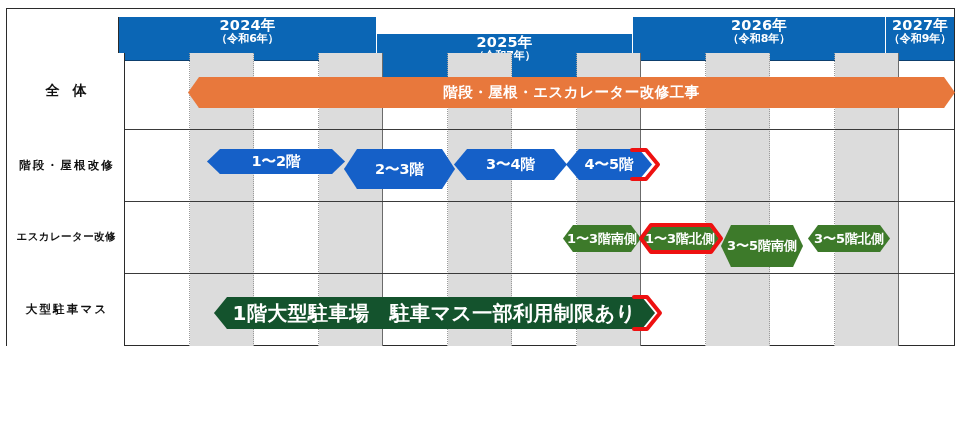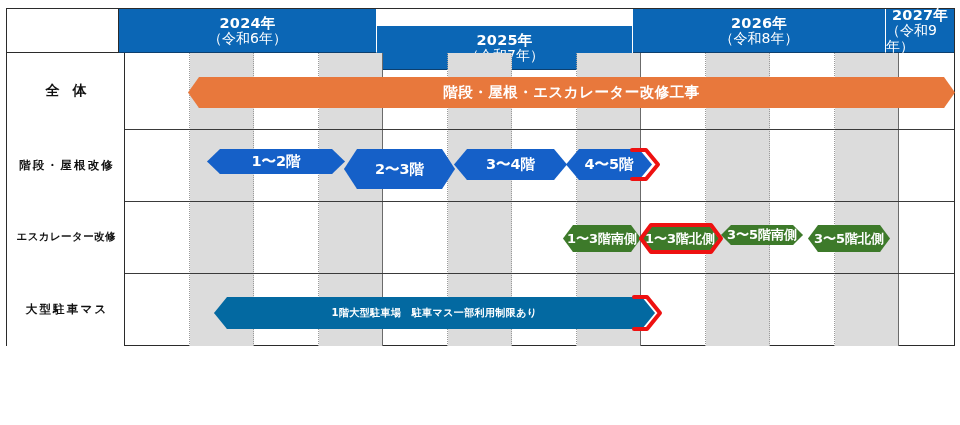--- a/index.html
+++ b/index.html
@@ -19,32 +19,32 @@
     border: 1px solid #2b2b2b;
     background: #ffffff;
   }
 
   
   .hdr-row {
     position: absolute; left: 0; top: 0;
     width: 100%; height: 44px;
   }
   .hdr-cell {
-    position: absolute; top: 0; height: 44px;
+    position: absolute; top: 8px; height: 44px;
     background: #0b66b5;
     border-right: 1px solid #ffffff;
     border-bottom: 1px solid #0d3f6e;
     color: #ffffff;
     display: flex; flex-direction: column;
-    align-items: center; justify-content: center;
+    align-items: center; 
     line-height: 1.12;
   }
   .hdr-cell.blank { background: #ffffff; border-right: 1px solid #2b2b2b; border-bottom: 1px solid #2b2b2b; }
   .hdr-y { font-size: 14.5px; font-weight: bold; letter-spacing: .2px; }
-  .hdr-r { font-size: 14px; font-weight: normal; letter-spacing: 0px; }
+  .hdr-r { font-size: 11px; font-weight: bold; letter-spacing: 0px; }
 
   
   .body-area {
     position: absolute; left: 0; top: 44px;
     width: 100%; height: 293px;
   }
   .qcol {
     position: absolute; top: 0; height: 100%;
     border-right: 1px dotted #9a9a9a;
   }
@@ -94,23 +94,23 @@
     background: #1560c8;
     clip-path: polygon(0% 50%, 13px 0%, calc(100% - 13px) 0%, 100% 50%, calc(100% - 13px) 100%, 13px 100%);
     font-size: 14.5px;
   }
   .bar-green {
     background: #3d7a2a;
     clip-path: polygon(0% 50%, 10px 0%, calc(100% - 10px) 0%, 100% 50%, calc(100% - 10px) 100%, 10px 100%);
     font-size: 13px;
   }
   .bar-purple {
-    background: #0369a1;
+    background: #14532d;
     clip-path: polygon(0% 50%, 13px 0%, calc(100% - 13px) 0%, 100% 50%, calc(100% - 13px) 100%, 13px 100%);
-    font-size: 10px;
+    font-size: 20px;
     letter-spacing: .4px;
   }
   .bar-shadow { box-shadow: 0 2px 2px rgba(0,0,0,.22); }
 
   
   .hl {
     position: absolute;
     z-index: 5;
     pointer-events: none;
   }
@@ -190,21 +190,21 @@
 
       <div class="bar bar-orange bar-shadow" style="left:181px; top:24px; width:767px; height:31px;">階段・屋根・エスカレーター改修工事</div>
 
       <div class="bar bar-blue bar-shadow" style="left:200px; top:96px; width:138px; height:25px;">1〜2階</div>
       <div class="bar bar-blue bar-shadow" style="left:337px; top:96px; width:111px; height:40px;">2〜3階</div>
       <div class="bar bar-blue bar-shadow" style="left:447px; top:96px; width:113px; height:31px;">3〜4階</div>
       <div class="bar bar-blue bar-shadow" style="left:559px; top:96px; width:86px; height:31px;">4〜5階</div>
 
       <div class="bar bar-green bar-shadow" style="left:556px; top:172px; width:78px; height:27px;">1〜3階南側</div>
       <div class="bar bar-green bar-shadow" style="left:634px; top:172px; width:78px; height:27px;">1〜3階北側</div>
-      <div class="bar bar-green bar-shadow" style="left:714px; top:172px; width:82px; height:20px;">3〜5階南側</div>
+      <div class="bar bar-green bar-shadow" style="left:714px; top:172px; width:82px; height:42px;">3〜5階南側</div>
       <div class="bar bar-green bar-shadow" style="left:801px; top:172px; width:82px; height:27px;">3〜5階北側</div>
 
       <div class="bar bar-purple bar-shadow" style="left:207px; top:244px; width:441px; height:32px;">1階大型駐車場　駐車マス一部利用制限あり</div>
 
       <div class="hl" style="left:623px; top:94px; width:30px; height:35px;">
         <svg width="30" height="35" viewBox="0 0 30 35">
           <path d="M2,3 L16,3 L28,17.5 L16,32 L2,32" fill="none" stroke="#ee1111" stroke-width="4" stroke-linejoin="round" stroke-linecap="round"></path>
         </svg>
       </div>
 

